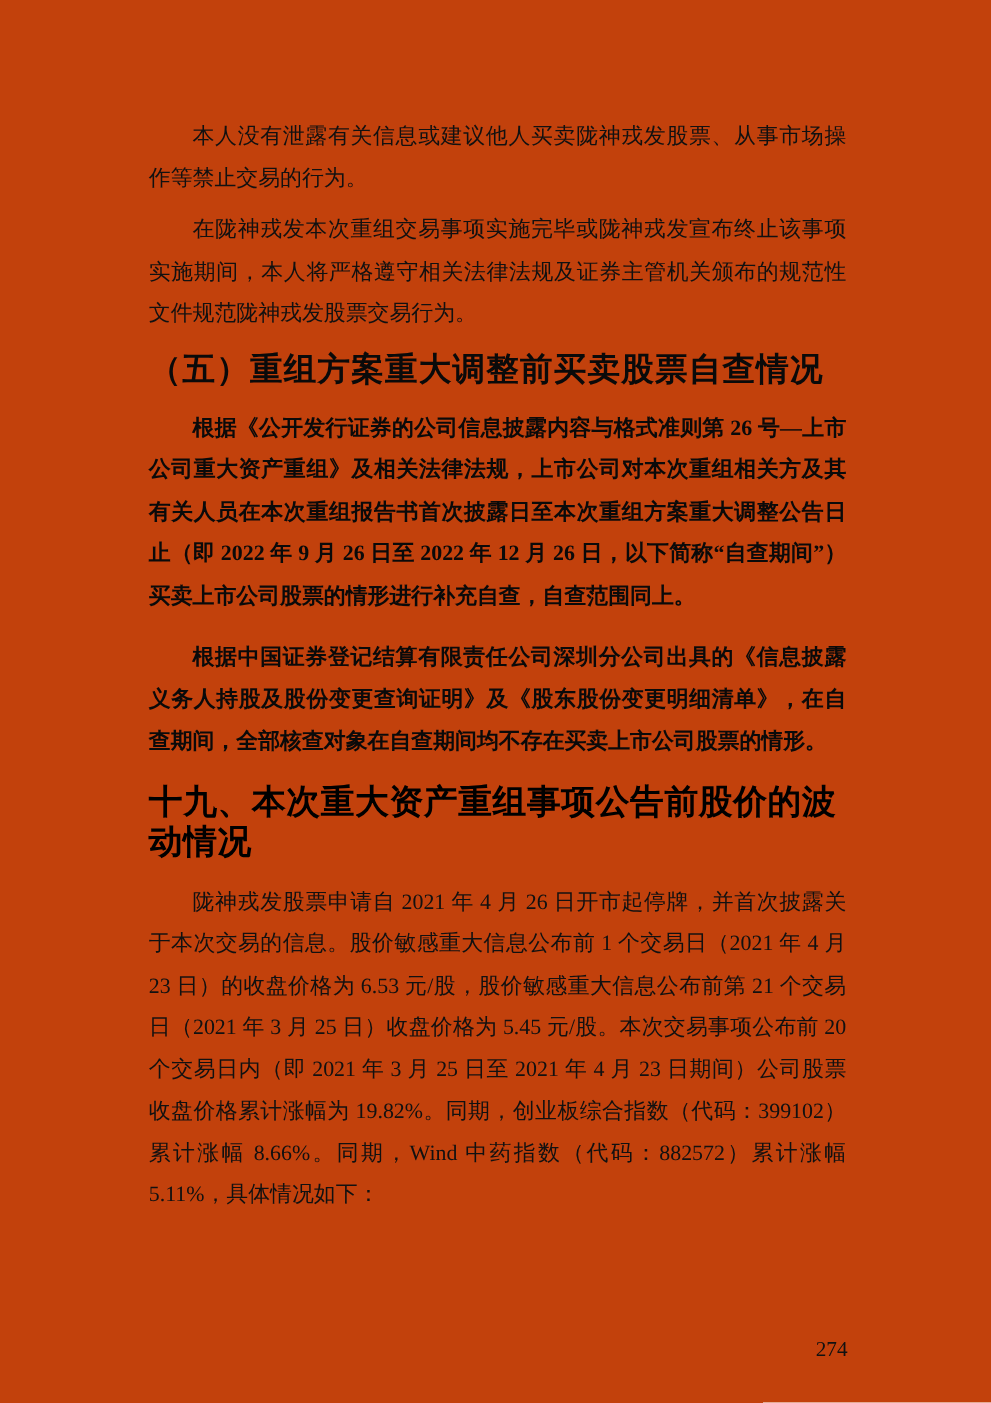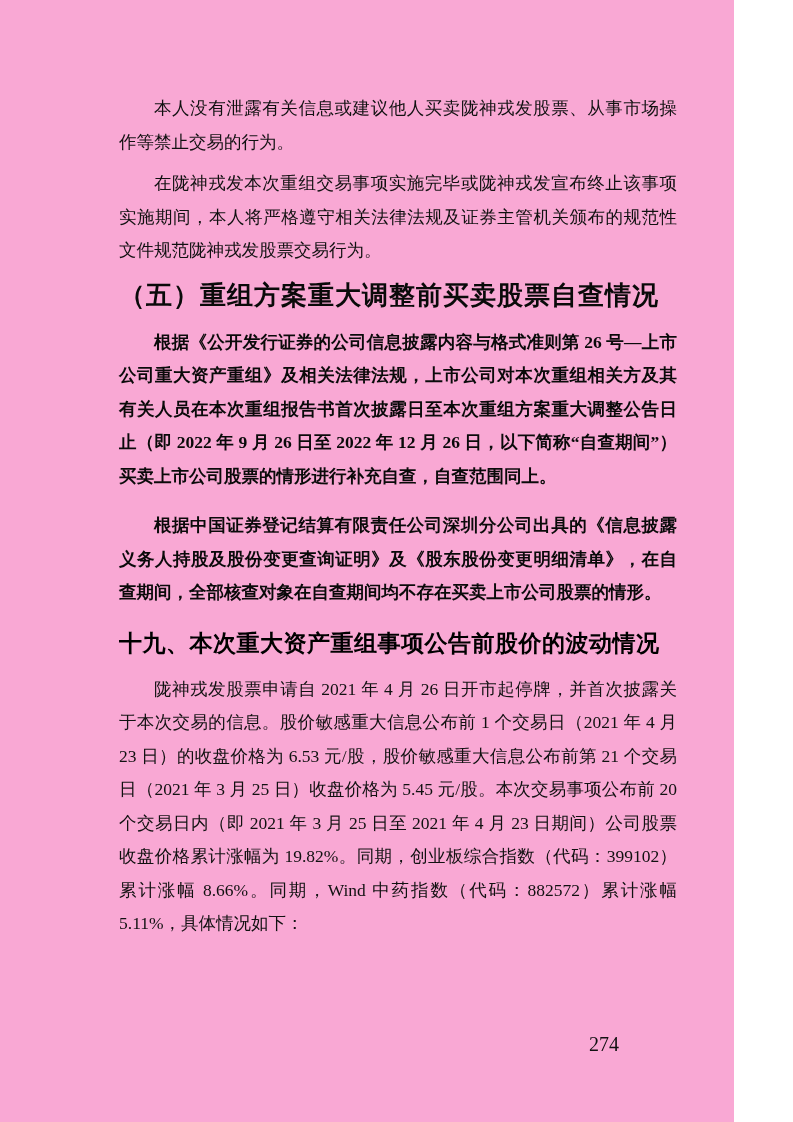--- a/index.html
+++ b/index.html
@@ -2,23 +2,23 @@
 <html><head>
 <meta charset="utf-8">
 <style>
   html, body {
     margin: 0;
     padding: 0;
     background: #ffffff;
   }
   .page {
     position: relative;
-    width: 734px;
+    width: 793px;
     height: 1122px;
-    background: #f9a8d4;
+    background: #c2410c;
     overflow: hidden;
     color: #111111;
   }
   .doc {
     position: absolute;
     left: 119px;
     top: 92px;
     width: 558px;
   }
   p.body-para {
@@ -45,34 +45,34 @@
   h3.sub-heading {
     font-family: "Liberation Serif", "DejaVu Serif", serif;
     font-size: 26px;
     font-weight: 700;
     line-height: 28px;
     margin: 14px 0 13px 0;
     color: #0a0a0a;
     letter-spacing: 1px;
   }
   h2.main-heading {
-    font-family: Liberation Serif, serif;
-    font-size: 23px;
+    font-family: Liberation Mono, monospace;
+    font-size: 27px;
     font-weight: 700;
     line-height: 32px;
     margin: 18px 0 13px 0;
     color: #000000;
     letter-spacing: 0.5px;
   }
   .page-number {
     position: absolute;
     right: 115px;
-    top: 1033px;
+    top: 1070px;
     font-family: "Liberation Serif", "DejaVu Serif", serif;
-    font-size: 20px;
+    font-size: 17px;
     color: #111111;
   }
 </style>
 </head>
 <body>
 
 <div class="page">
   <div class="doc">
 
     <p class="body-para">本人没有泄露有关信息或建议他人买卖陇神戎发股票、从事市场操作等禁止交易的行为。</p>

